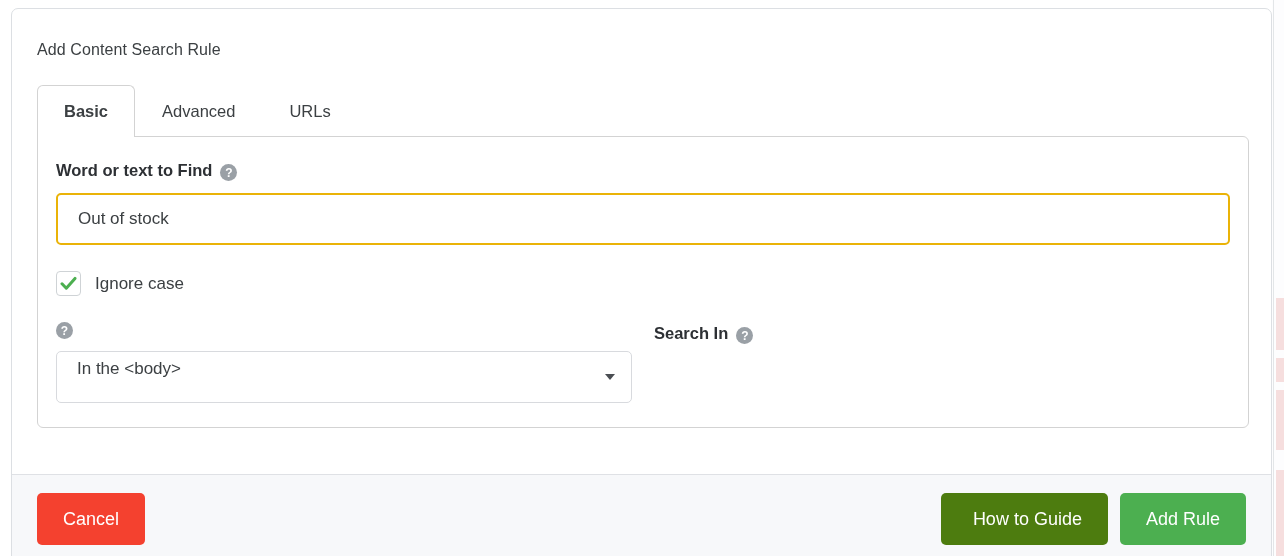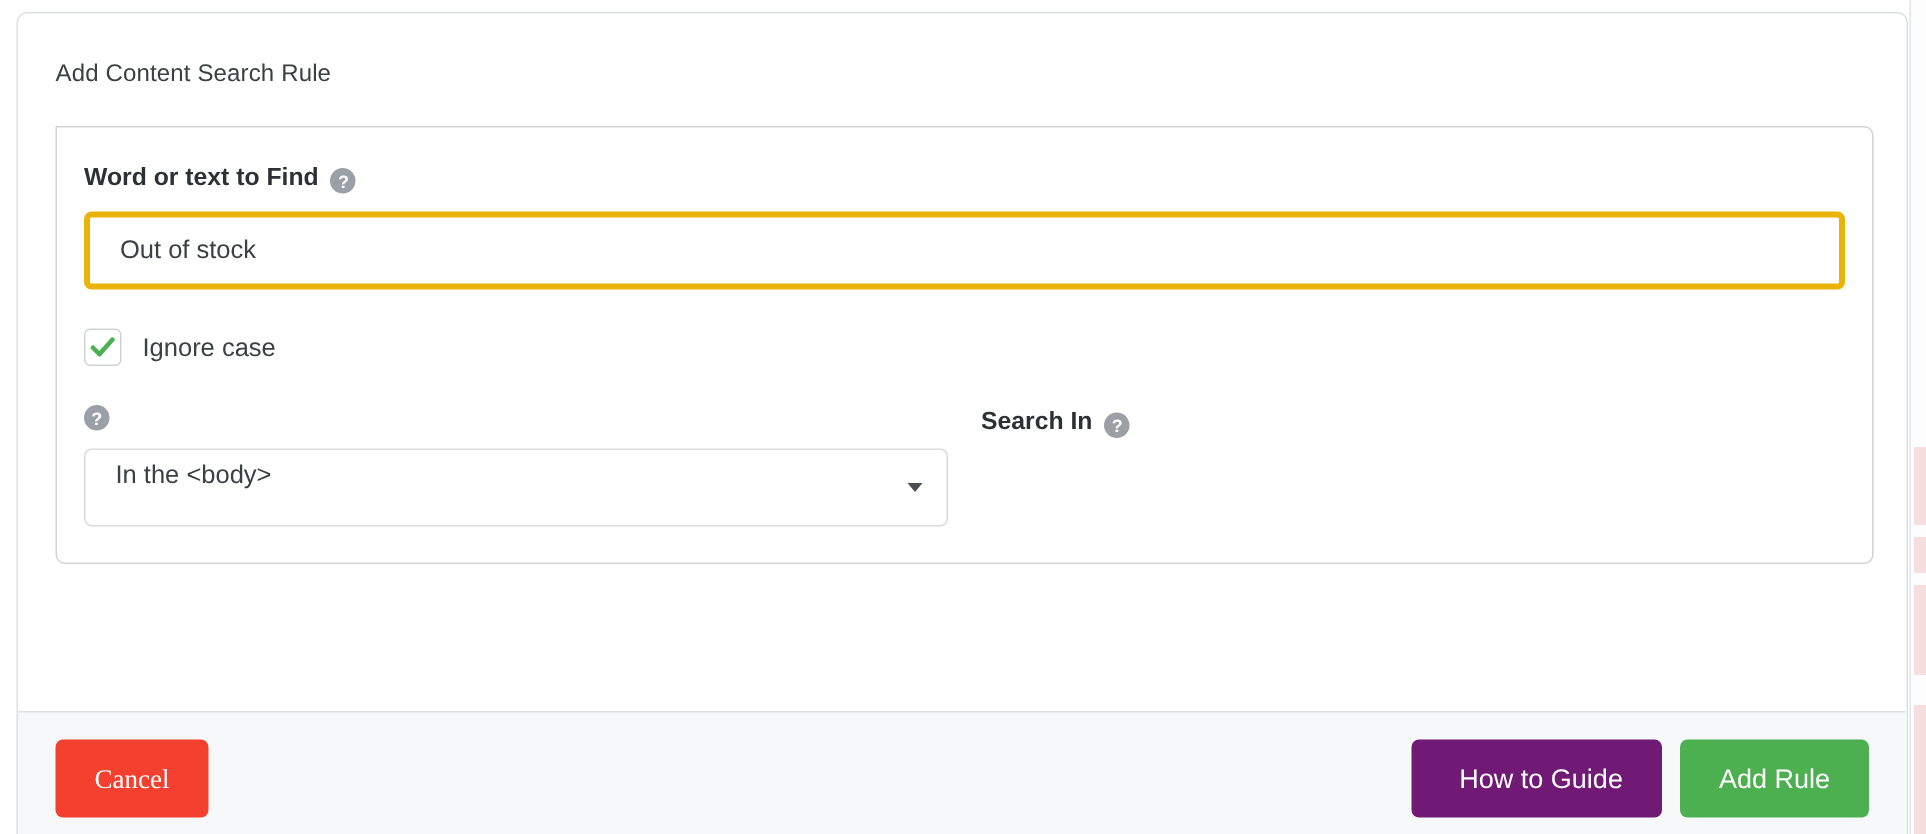--- a/index.html
+++ b/index.html
@@ -143,21 +143,21 @@
     line-height: 1;
     font-family: "Liberation Sans", sans-serif;
     flex: none;
   }
 
   .text-input {
     margin-top: 12px;
     width: 100%;
     height: 52px;
     box-sizing: border-box;
-    border: 4px solid #eab308;
+    border: 2px solid #eab308;
     border-radius: 5px;
     background: #ffffff;
     font-size: 17px;
     color: #3c4043;
     padding: 0 20px;
     font-family: "Liberation Sans", sans-serif;
     outline: none;
   }
 
   .check-row {
@@ -240,41 +240,46 @@
     border: none;
     border-radius: 5px;
     color: #ffffff;
     font-size: 18px;
     font-family: "Liberation Sans", sans-serif;
     cursor: pointer;
     height: 52px;
     padding: 0 26px;
     line-height: 52px;
   }
-  .btn-cancel { background: #f4412f; font-family: Liberation Serif, serif; }
-  .btn-guide  { background: #701a75; padding-left: 32px; }
+  .btn-cancel { background: #f4412f; }
+  .btn-guide  { background: #4d7c0f; padding-left: 32px; }
   .btn-add    { background: #4caf50; }
   .right-btns { display: flex; gap: 12px; }
 </style>
 </head>
 <body>
 
 <div class="bg-strip">
   <div class="vline"></div>
   <div class="pink-block pink-1"></div>
   <div class="pink-block pink-2"></div>
   <div class="pink-block pink-3"></div>
   <div class="pink-block pink-4"></div>
 </div>
 
 <div class="modal">
 
   <div class="modal-title">Add Content Search Rule</div>
 
   <div class="tabs-wrap">
+    <div class="tabs">
+      <div class="tab active">Basic</div>
+      <div class="tab">Advanced</div>
+      <div class="tab">URLs</div>
+    </div>
 
     <div class="panel">
 
       <div class="field-label">
         <span>Word or text to Find</span>
         <span class="help-icon">?</span>
       </div>
       <input class="text-input" type="text" value="Out of stock" style="">
 
       <div class="check-row">

